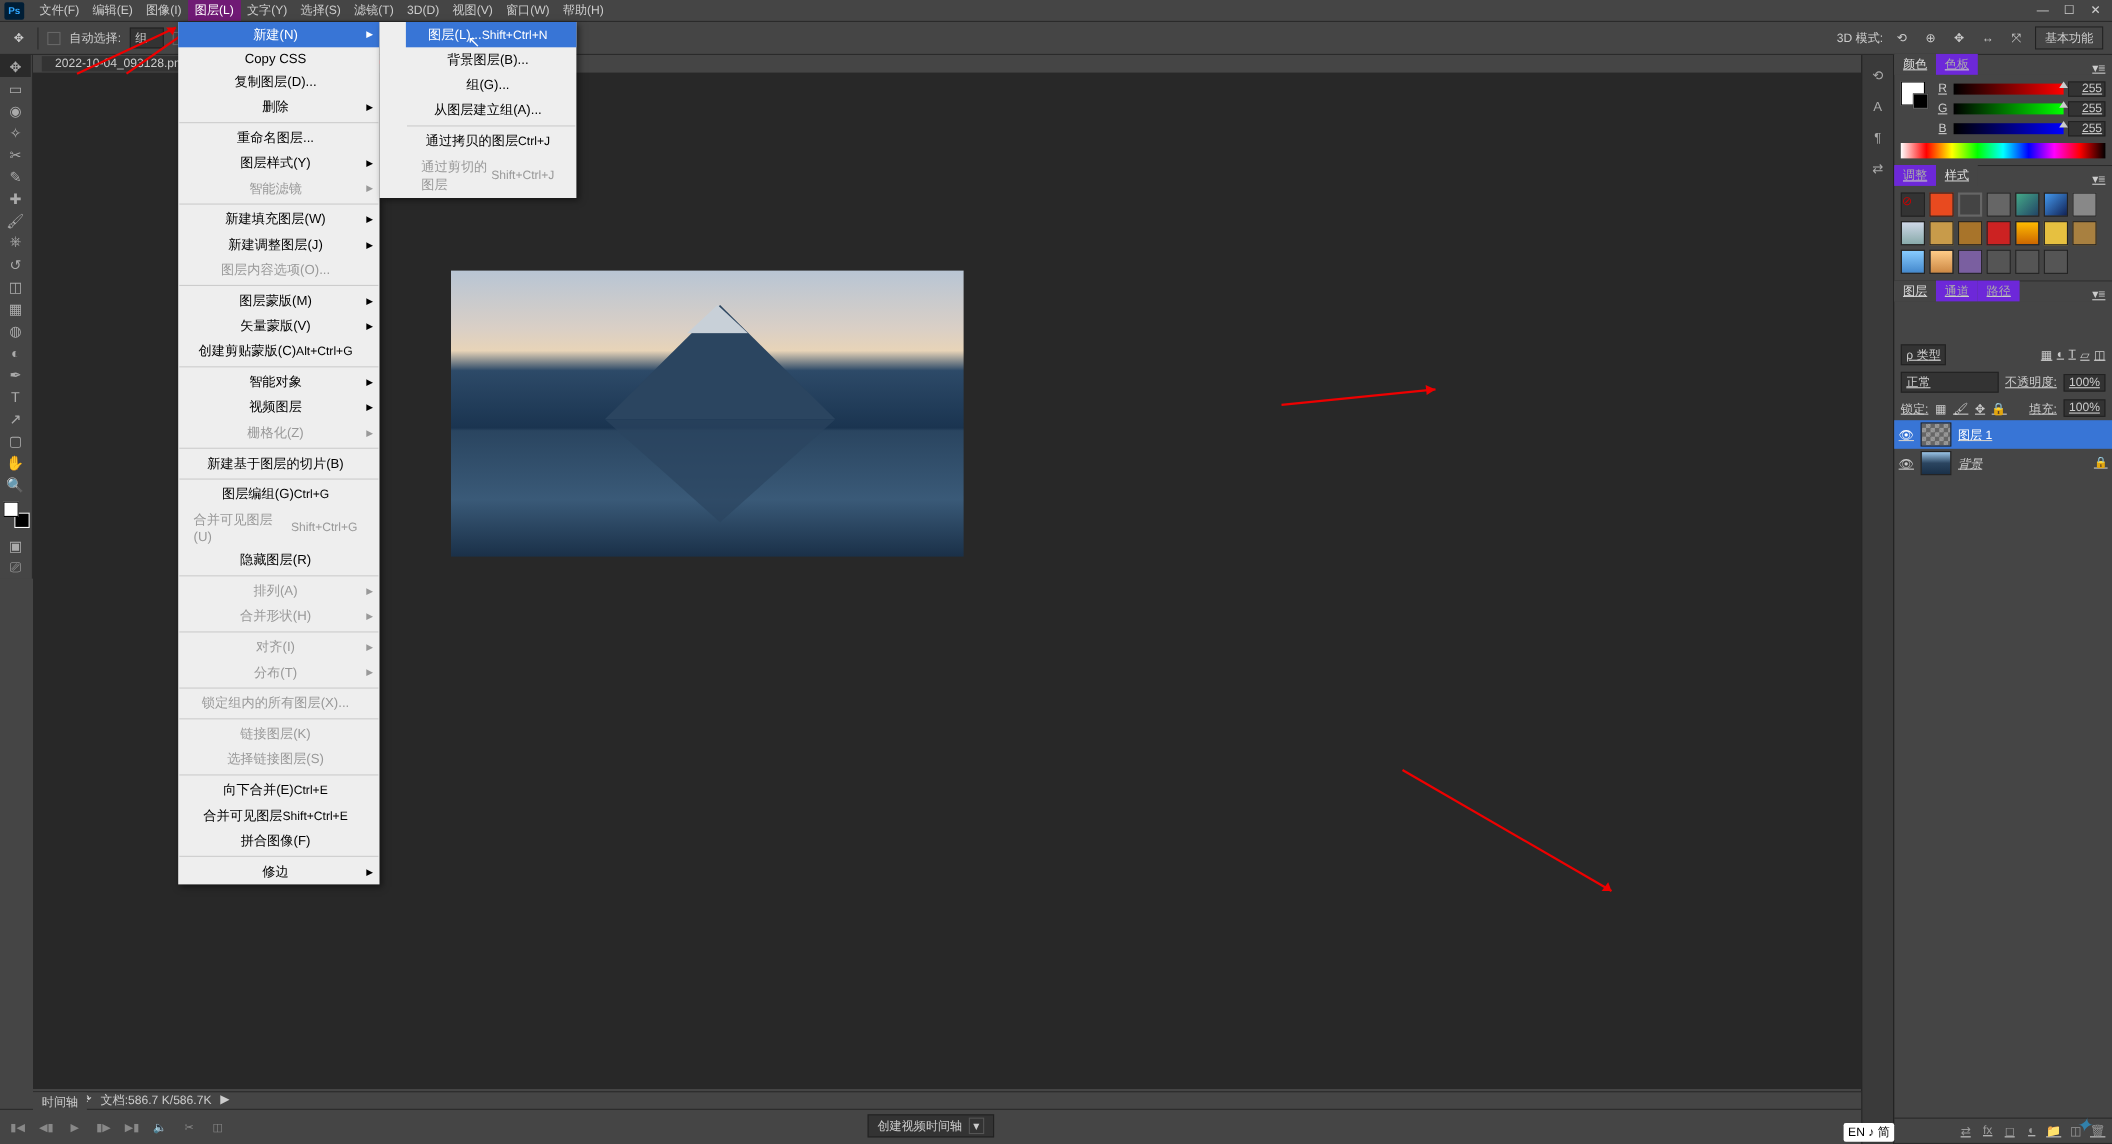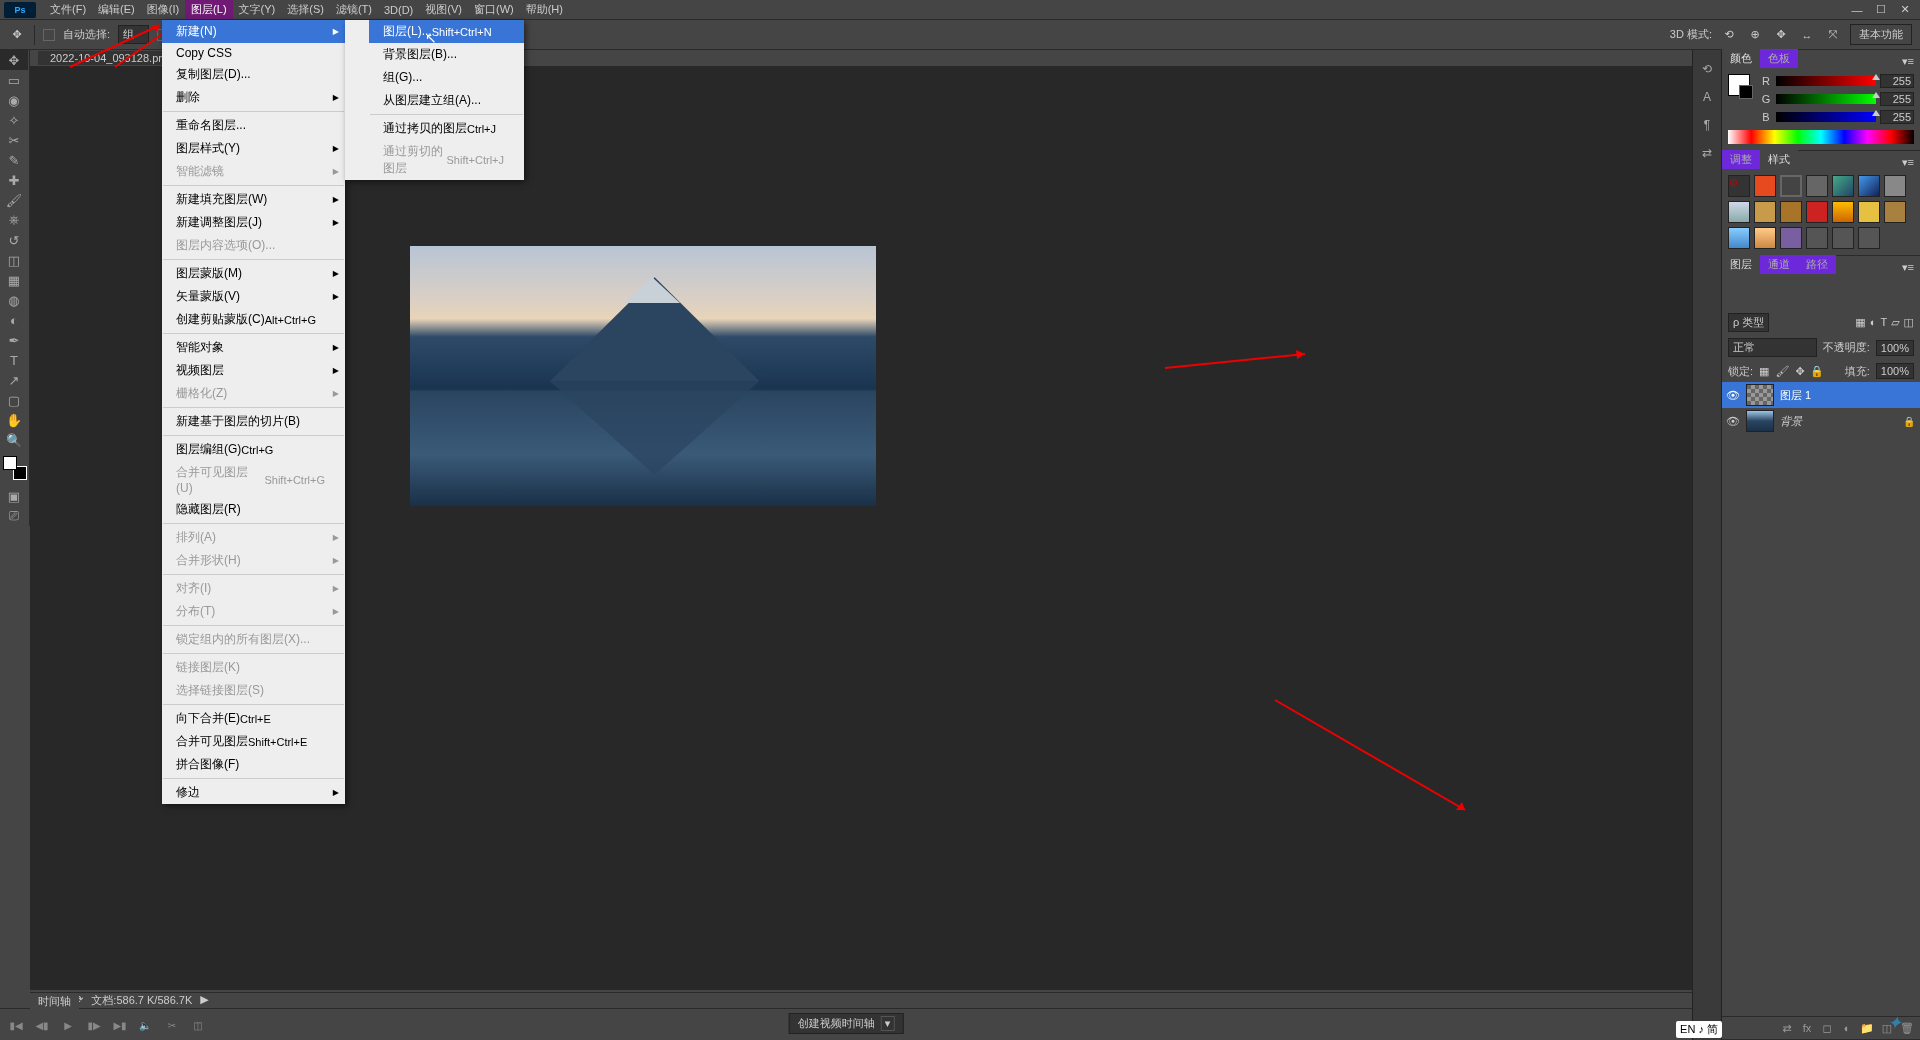--- a/index.html
+++ b/index.html
@@ -1,36 +1,36 @@
 <!DOCTYPE html>
 <html><head>
 <meta charset="utf-8">
 <style>
 * { margin: 0; padding: 0; box-sizing: border-box; font-family: "Microsoft YaHei", Arial, sans-serif; user-select: none; }
 body { background: #454545; width: 1920px; height: 1040px; overflow: hidden; color: #ccc; font-size: 11px; position: relative; }
 
 
 .menubar { height: 20px; background: #454545; display: flex; align-items: center; padding: 0 4px; border-bottom: 1px solid #2a2a2a; }
-.ps-logo { width: 32px; height: 16px; background: #001e36; color: #31a8ff; font-size: 9px; font-weight: bold; display: flex; align-items: center; justify-content: center; margin-right: 8px; border-radius: 2px; text-align: right; }
+.ps-logo { width: 18px; height: 16px; background: #001e36; color: #31a8ff; font-size: 9px; font-weight: bold; display: flex; align-items: center; justify-content: center; margin-right: 8px; border-radius: 2px; text-align: right; }
 .menubar-item { padding: 2px 6px; cursor: pointer; }
 .menubar-item.open { background: #701a75; color: #fff; }
 .win-controls { margin-left: auto; display: flex; gap: 2px; }
 .win-btn { width: 22px; height: 14px; display: flex; align-items: center; justify-content: center; font-size: 11px; }
 
 
 .optionsbar { height: 30px; background: #454545; border-bottom: 1px solid #2a2a2a; display: flex; align-items: center; padding: 0 8px; gap: 8px; position: relative; }
 .tool-icon-small { width: 18px; height: 18px; display: flex; align-items: center; justify-content: center; }
 .chk { width: 12px; height: 12px; border: 1px solid #666; }
 .sel { background: #333; border: 1px solid #222; padding: 1px 14px 1px 4px; position: relative; }
 .workspace-toggle { margin-left: auto; background: #454545; border: 1px solid #222; padding: 2px 8px; }
 .vsep { width: 1px; height: 20px; background: #2a2a2a; }
 
 
 .dropdown { position: absolute; top: 20px; left: 162px; width: 183px; background: #eee; color: #000; box-shadow: 2px 2px 6px rgba(0,0,0,.5); z-index: 100; font-size: 12px; }
-.dd-item { padding: 3px 20px 3px 14px; display: flex; justify-content: flex-start; align-items: center; position: relative; }
+.dd-item { padding: 3px 20px 3px 14px; display: flex; justify-content: center; align-items: center; position: relative; }
 .dd-item.highlight { background: #3875d6; color: #fff; }
 .dd-item.disabled { color: #999; }
 .dd-sep { height: 1px; background: #ccc; margin: 2px 1px; }
 .dd-arrow::after { content: "▶"; font-size: 8px; position: absolute; right: 6px; }
 .dd-short { color: inherit; font-size: 11px; }
 .submenu { position: absolute; top: 20px; left: 345px; width: 179px; background: #eee; color: #000; box-shadow: 2px 2px 6px rgba(0,0,0,.5); z-index: 101; font-size: 12px; padding-left: 24px; }
 
 
 .doctab-row { position: absolute; top: 50px; left: 38px; height: 16px; display: flex; align-items: center; }
 .doctab { background: #333; padding: 1px 12px; font-size: 11px; color: #ccc; }
@@ -106,21 +106,21 @@
 .arrow { position: absolute; pointer-events: none; }
 
 
 .lang-ind { position: absolute; bottom: 2px; right: 198px; background: #fff; color: #000; padding: 1px 4px; font-size: 11px; border-radius: 2px; }
 .watermark { position: absolute; bottom: 6px; right: 18px; color: #2a9ad6; font-size: 18px; opacity: .7; font-style: italic; }
 
 
 .layers-footer { display: flex; justify-content: flex-end; gap: 6px; padding: 4px 6px; border-top: 1px solid #2a2a2a; margin-top: auto; }
 .lf-ic { width: 14px; height: 14px; color: #999; font-size: 11px; display: flex; align-items: center; justify-content: center; }
 
-.right-panels-wrap { display: flex; height: 100%; }
+.right-panels-wrap { display: flex; height: 100%; text-decoration: underline; }
 .layers-panel { flex: 1; display: flex; flex-direction: column; }
 .cursor { position: absolute; left: 425px; top: 30px; z-index: 200; font-size: 14px; color: #fff; pointer-events: none; }
 </style>
 </head>
 <body>
 
 <div class="menubar">
   <div class="ps-logo">Ps</div>
   <div class="menubar-item">文件(F)</div>
   <div class="menubar-item">编辑(E)</div>

